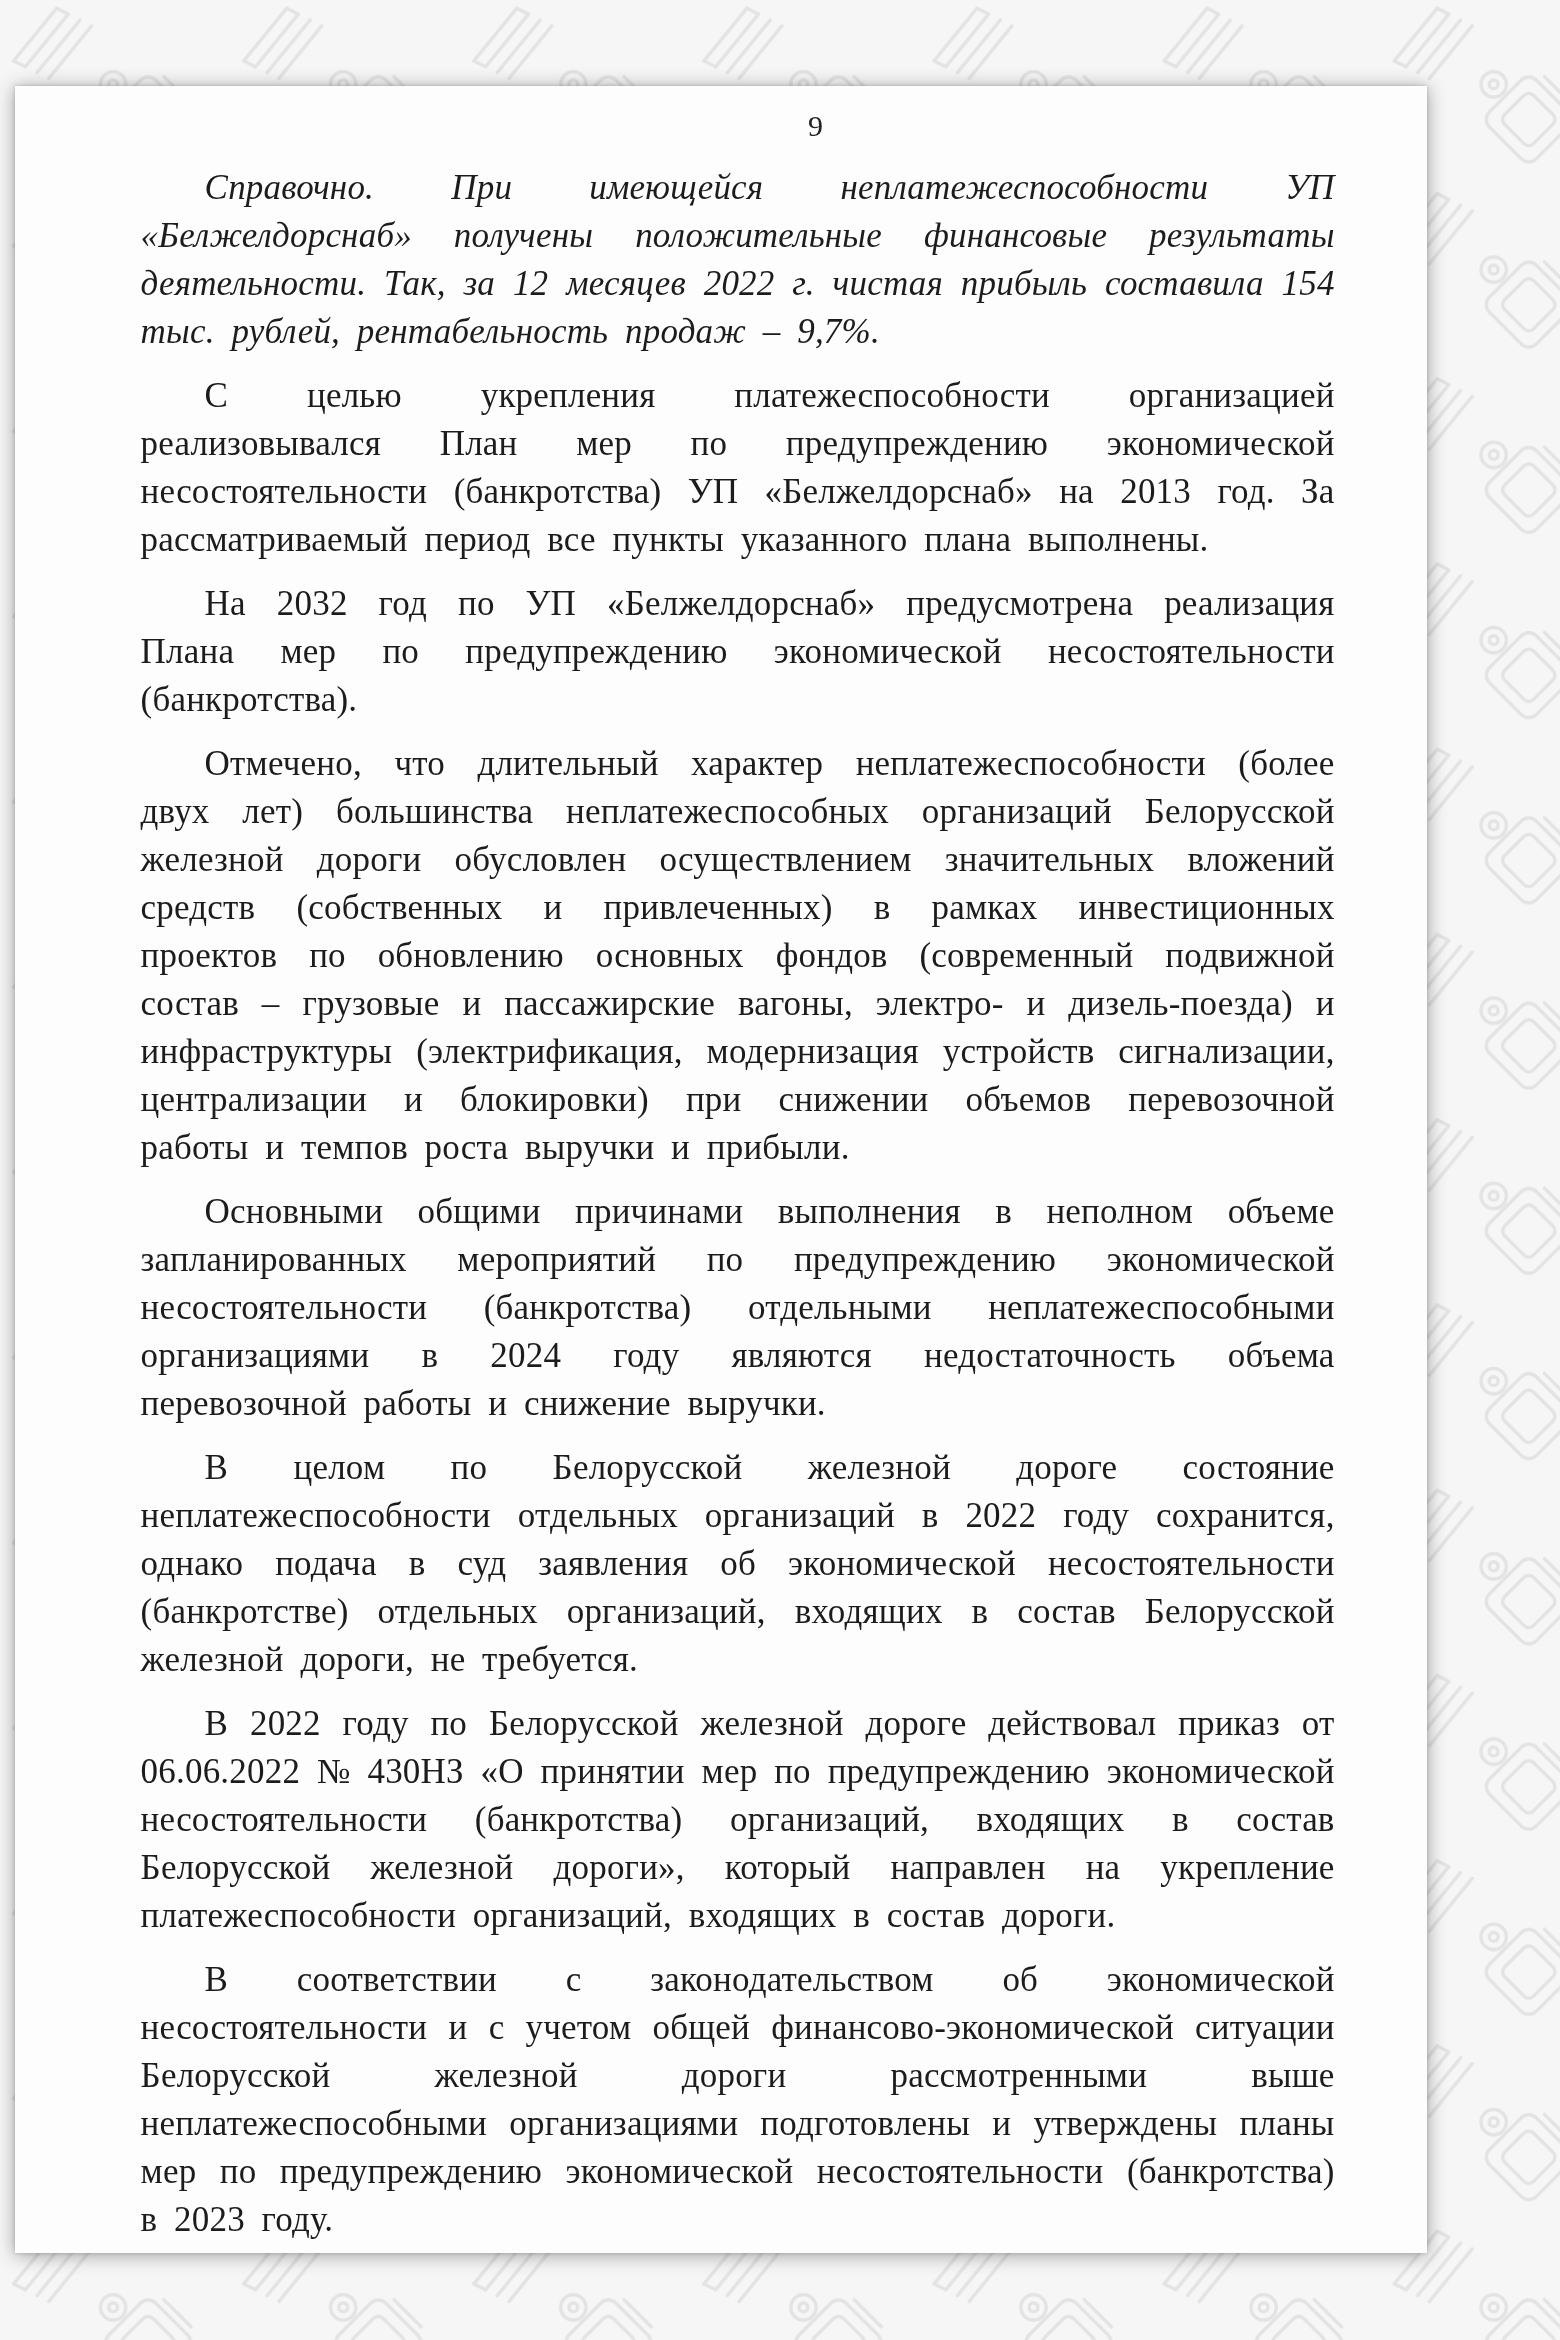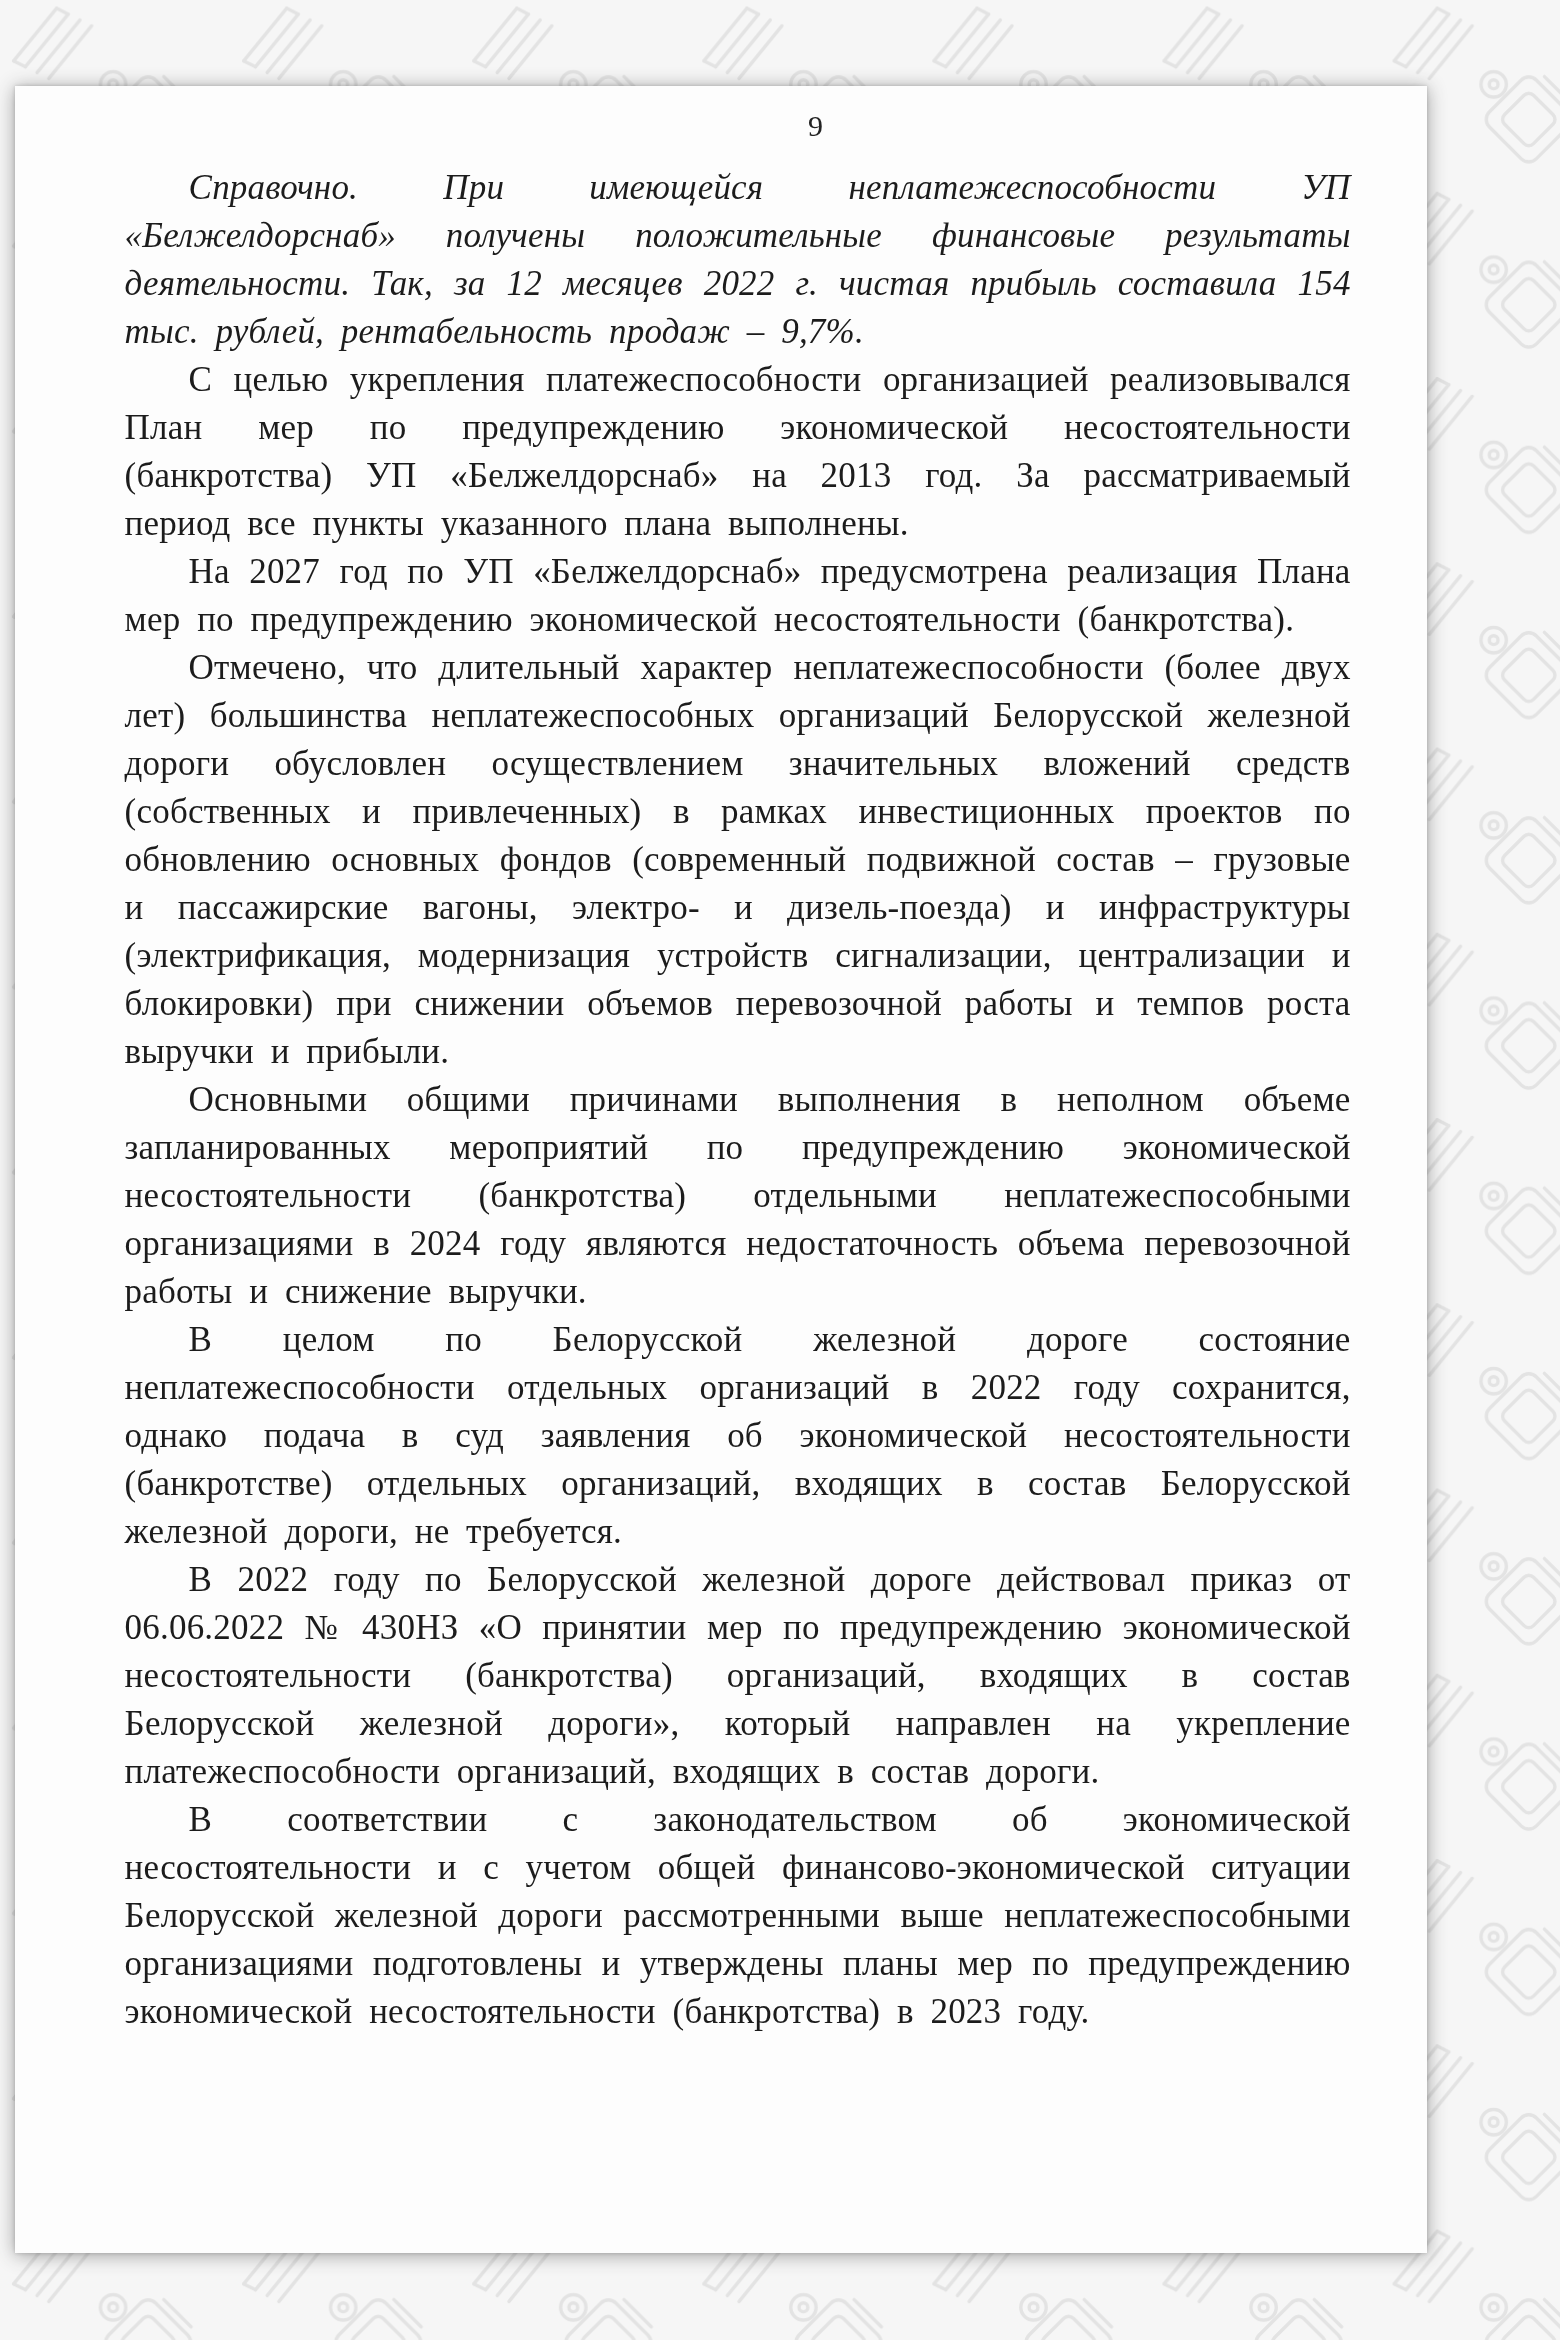--- a/index.html
+++ b/index.html
@@ -33,21 +33,21 @@
   }
   .page-number {
     font-size: 30px;
     line-height: 35px;
     color: #232323;
     text-align: center;
     transform: translateX(78px);
     margin: 0 0 21.5px 0;
   }
   .para {
-    margin: 0;
+    margin: 16px;
     font-size: 35px;
     line-height: 48px;
     color: #1c1c1c;
     text-align: justify;
     text-indent: 64px;
     word-spacing: 7.8px;
     letter-spacing: 0.2px;
   }
   .para.italic {
     font-style: italic;
@@ -80,20 +80,20 @@
   </defs>
   <rect x="0" y="0" width="1600" height="2400" fill="#f6f6f6"></rect>
   <rect x="0" y="0" width="1600" height="2400" fill="url(#orn)"></rect>
 </svg>
 
 <div class="page">
   <div class="page-number">9</div>
 
   <p class="para italic">Справочно. При имеющейся неплатежеспособности УП «Белжелдорснаб» получены положительные финансовые результаты деятельности. Так, за 12 месяцев 2022 г. чистая прибыль составила 154 тыс. рублей, рентабельность продаж – 9,7%.</p>
   <p class="para">С целью укрепления платежеспособности организацией реализовывался План мер по предупреждению экономической несостоятельности (банкротства) УП «Белжелдорснаб» на 2013 год. За рассматриваемый период все пункты указанного плана выполнены.</p>
-  <p class="para">На 2027 год по УП «Белжелдорснаб» предусмотрена реализация Плана мер по предупреждению экономической несостоятельности (банкротства).</p>
+  <p class="para">На 2032 год по УП «Белжелдорснаб» предусмотрена реализация Плана мер по предупреждению экономической несостоятельности (банкротства).</p>
   <p class="para">Отмечено, что длительный характер неплатежеспособности (более двух лет) большинства неплатежеспособных организаций Белорусской железной дороги обусловлен осуществлением значительных вложений средств (собственных и привлеченных) в рамках инвестиционных проектов по обновлению основных фондов (современный подвижной состав – грузовые и пассажирские вагоны, электро- и дизель-поезда) и инфраструктуры (электрификация, модернизация устройств сигнализации, централизации и блокировки) при снижении объемов перевозочной работы и темпов роста выручки и прибыли.</p>
   <p class="para">Основными общими причинами выполнения в неполном объеме запланированных мероприятий по предупреждению экономической несостоятельности (банкротства) отдельными неплатежеспособными организациями в 2024 году являются недостаточность объема перевозочной работы и снижение выручки.</p>
   <p class="para">В целом по Белорусской железной дороге состояние неплатежеспособности отдельных организаций в 2022 году сохранится, однако подача в суд заявления об экономической несостоятельности (банкротстве) отдельных организаций, входящих в состав Белорусской железной дороги, не требуется.</p>
   <p class="para">В 2022 году по Белорусской железной дороге действовал приказ от 06.06.2022 № 430НЗ «О принятии мер по предупреждению экономической несостоятельности (банкротства) организаций, входящих в состав Белорусской железной дороги», который направлен на укрепление платежеспособности организаций, входящих в состав дороги.</p>
   <p class="para">В соответствии с законодательством об экономической несостоятельности и с учетом общей финансово-экономической ситуации Белорусской железной дороги рассмотренными выше неплатежеспособными организациями подготовлены и утверждены планы мер по предупреждению экономической несостоятельности (банкротства) в 2023 году.</p>
 </div>
 
 
 </body></html>

